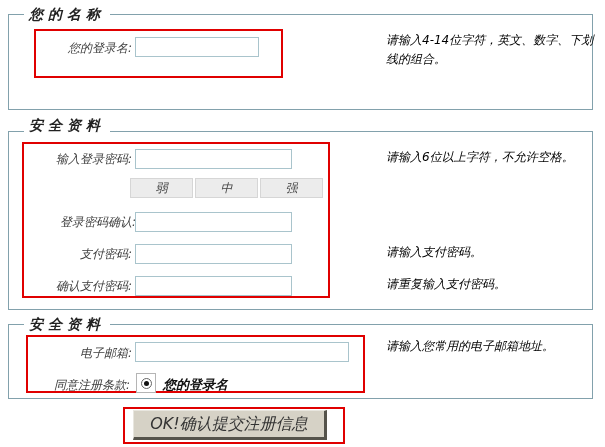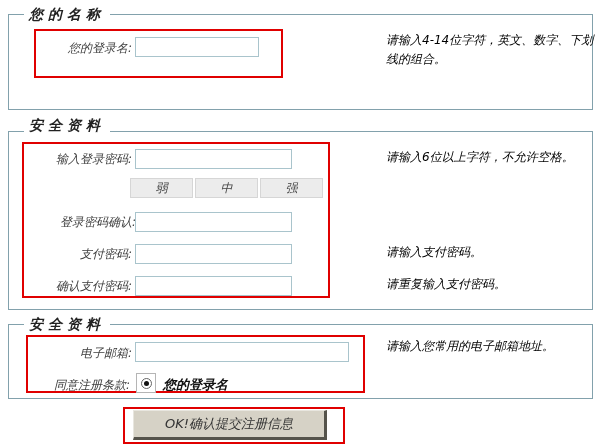--- a/index.html
+++ b/index.html
@@ -26,21 +26,21 @@
 
   .radio-box { position: absolute; width: 20px; height: 20px; border: 1px solid #b5b5b5;
                background: #fff; display: flex; align-items: center; justify-content: center;
                cursor: pointer; }
   .radio-outer { width: 11px; height: 11px; border: 1px solid #666; border-radius: 50%;
                  display: flex; align-items: center; justify-content: center; background: #fff; }
   .radio-dot { width: 5px; height: 5px; background: #111; border-radius: 50%; }
   .terms-link { position: absolute; font-weight: bold; color: #111; font-size: 13px;
                 text-decoration: none; cursor: pointer; white-space: nowrap; }
 
-  .submit-btn { position: absolute; background: #d6d2c6; color: #333; font-size: 13px;
+  .submit-btn { position: absolute; background: #d6d2c6; color: #333; font-size: 16px;
                 text-align: center; font-family: inherit; cursor: pointer;
                 border: 1px solid #9a978e; border-top-color: #e8e6df; border-left-color: #e8e6df;
                 border-right: 3px solid #55534b; border-bottom: 3px solid #55534b; }
 </style>
 </head>
 <body>
 
 <div class="page">
 
   <div class="fieldset" style="left:8px; top:14px; width:585px; height:96px;"></div>

